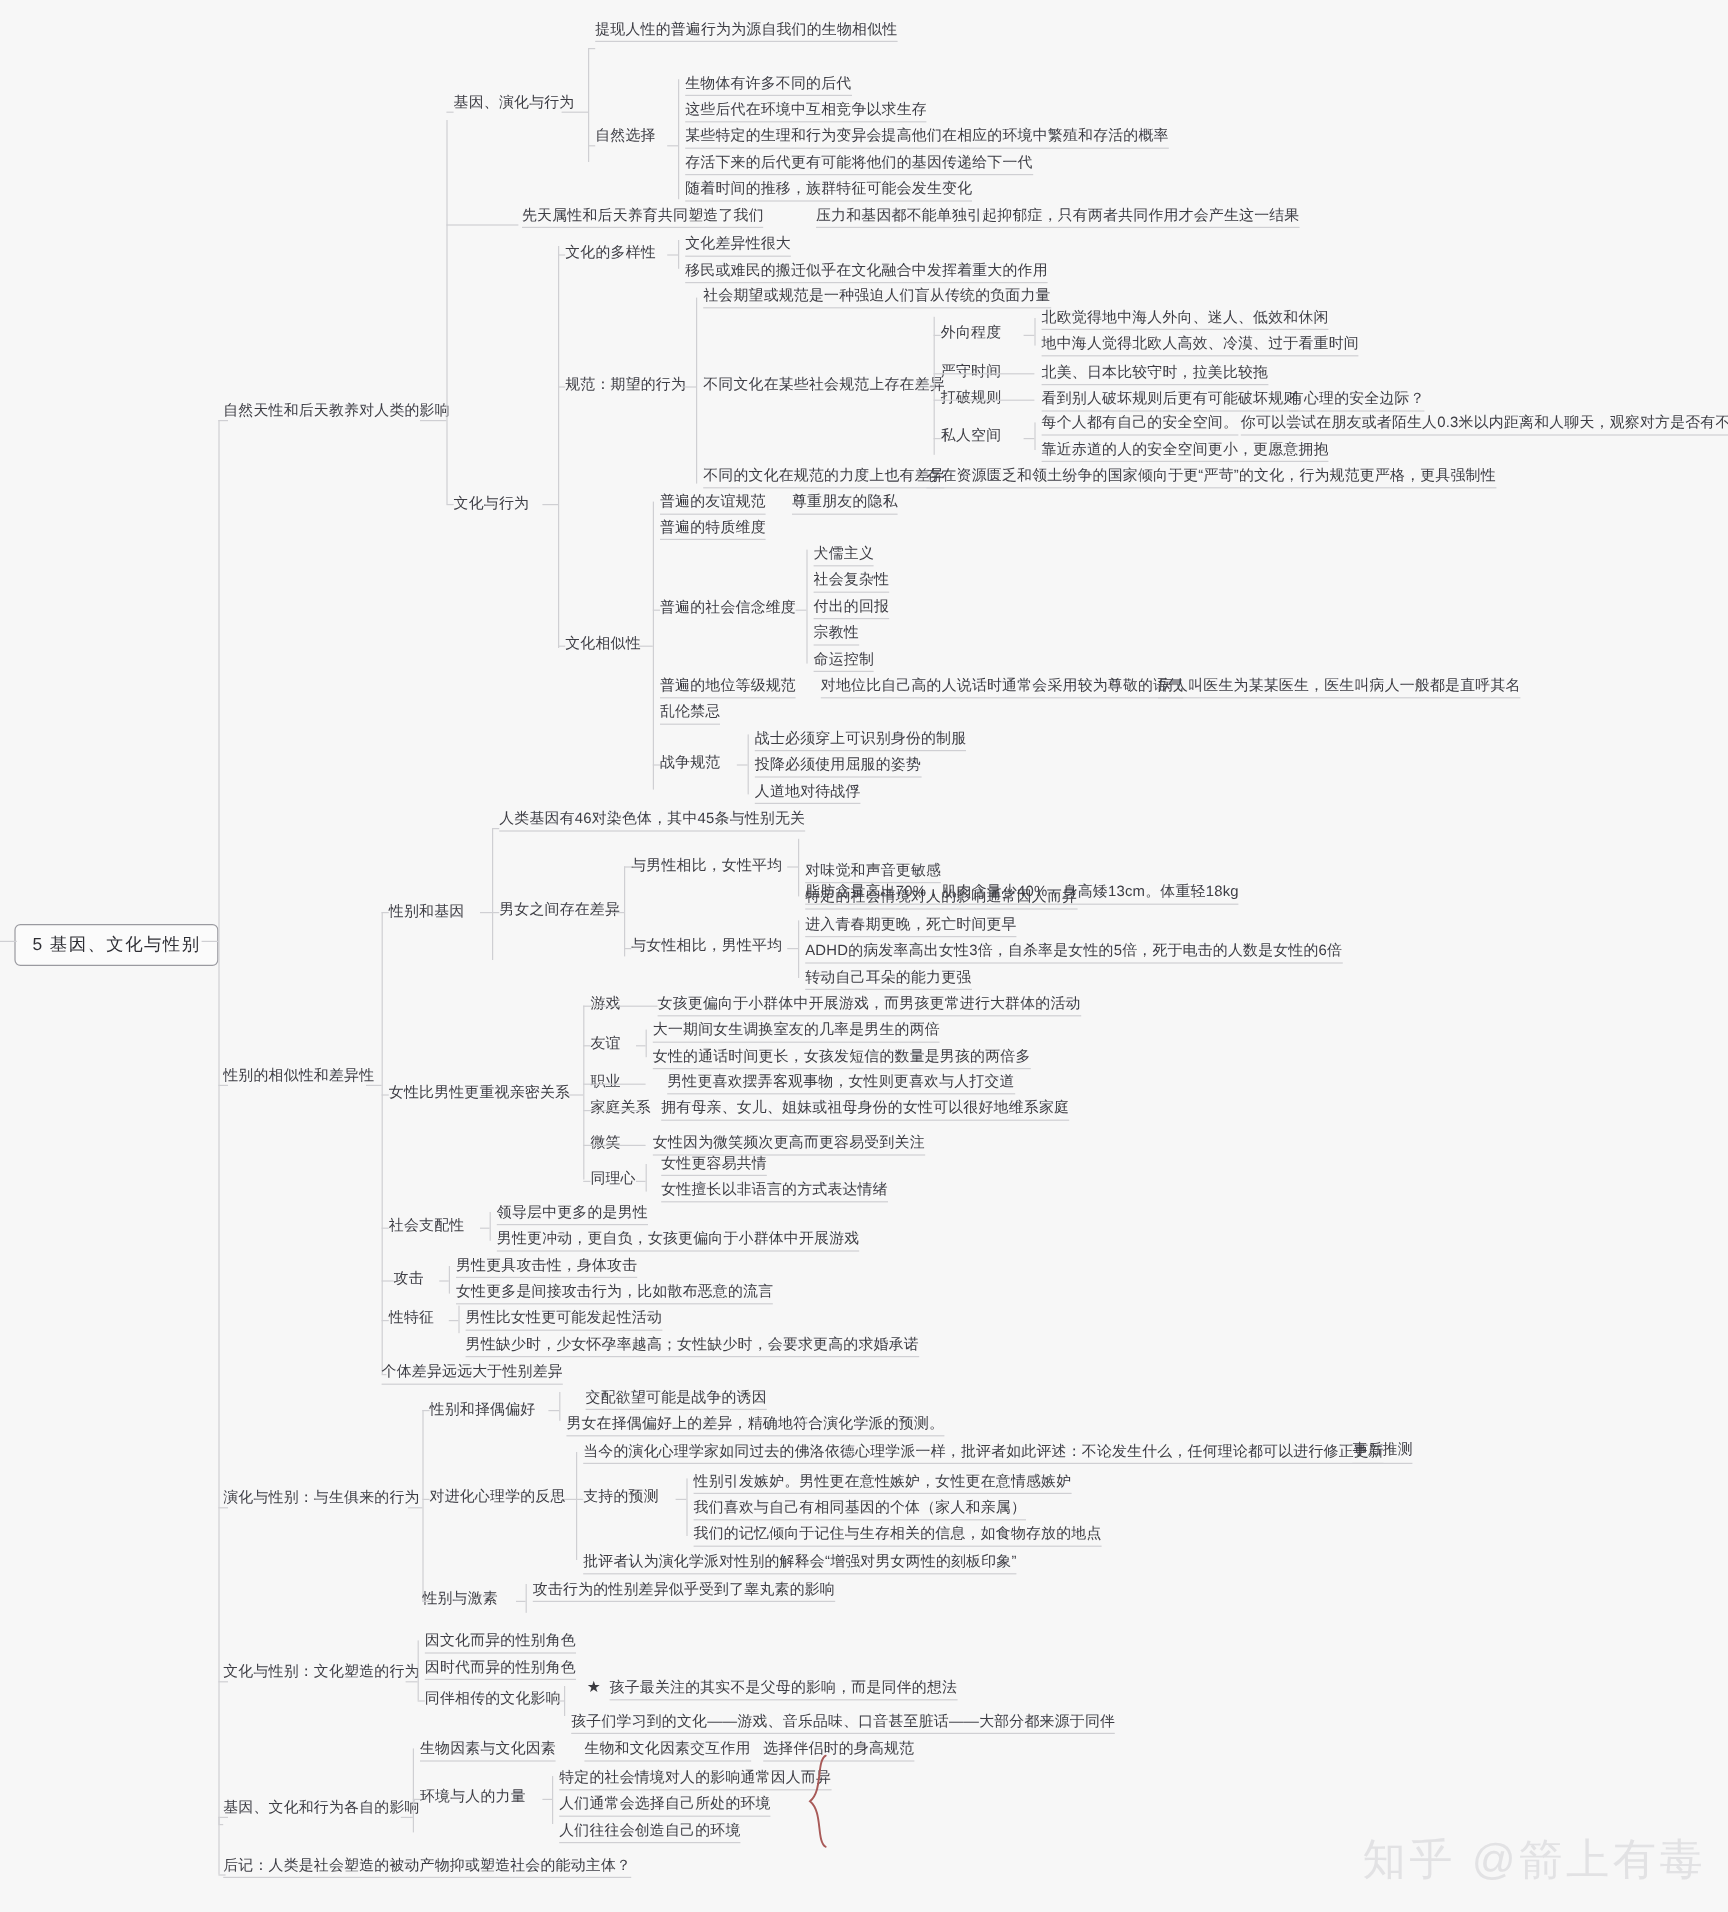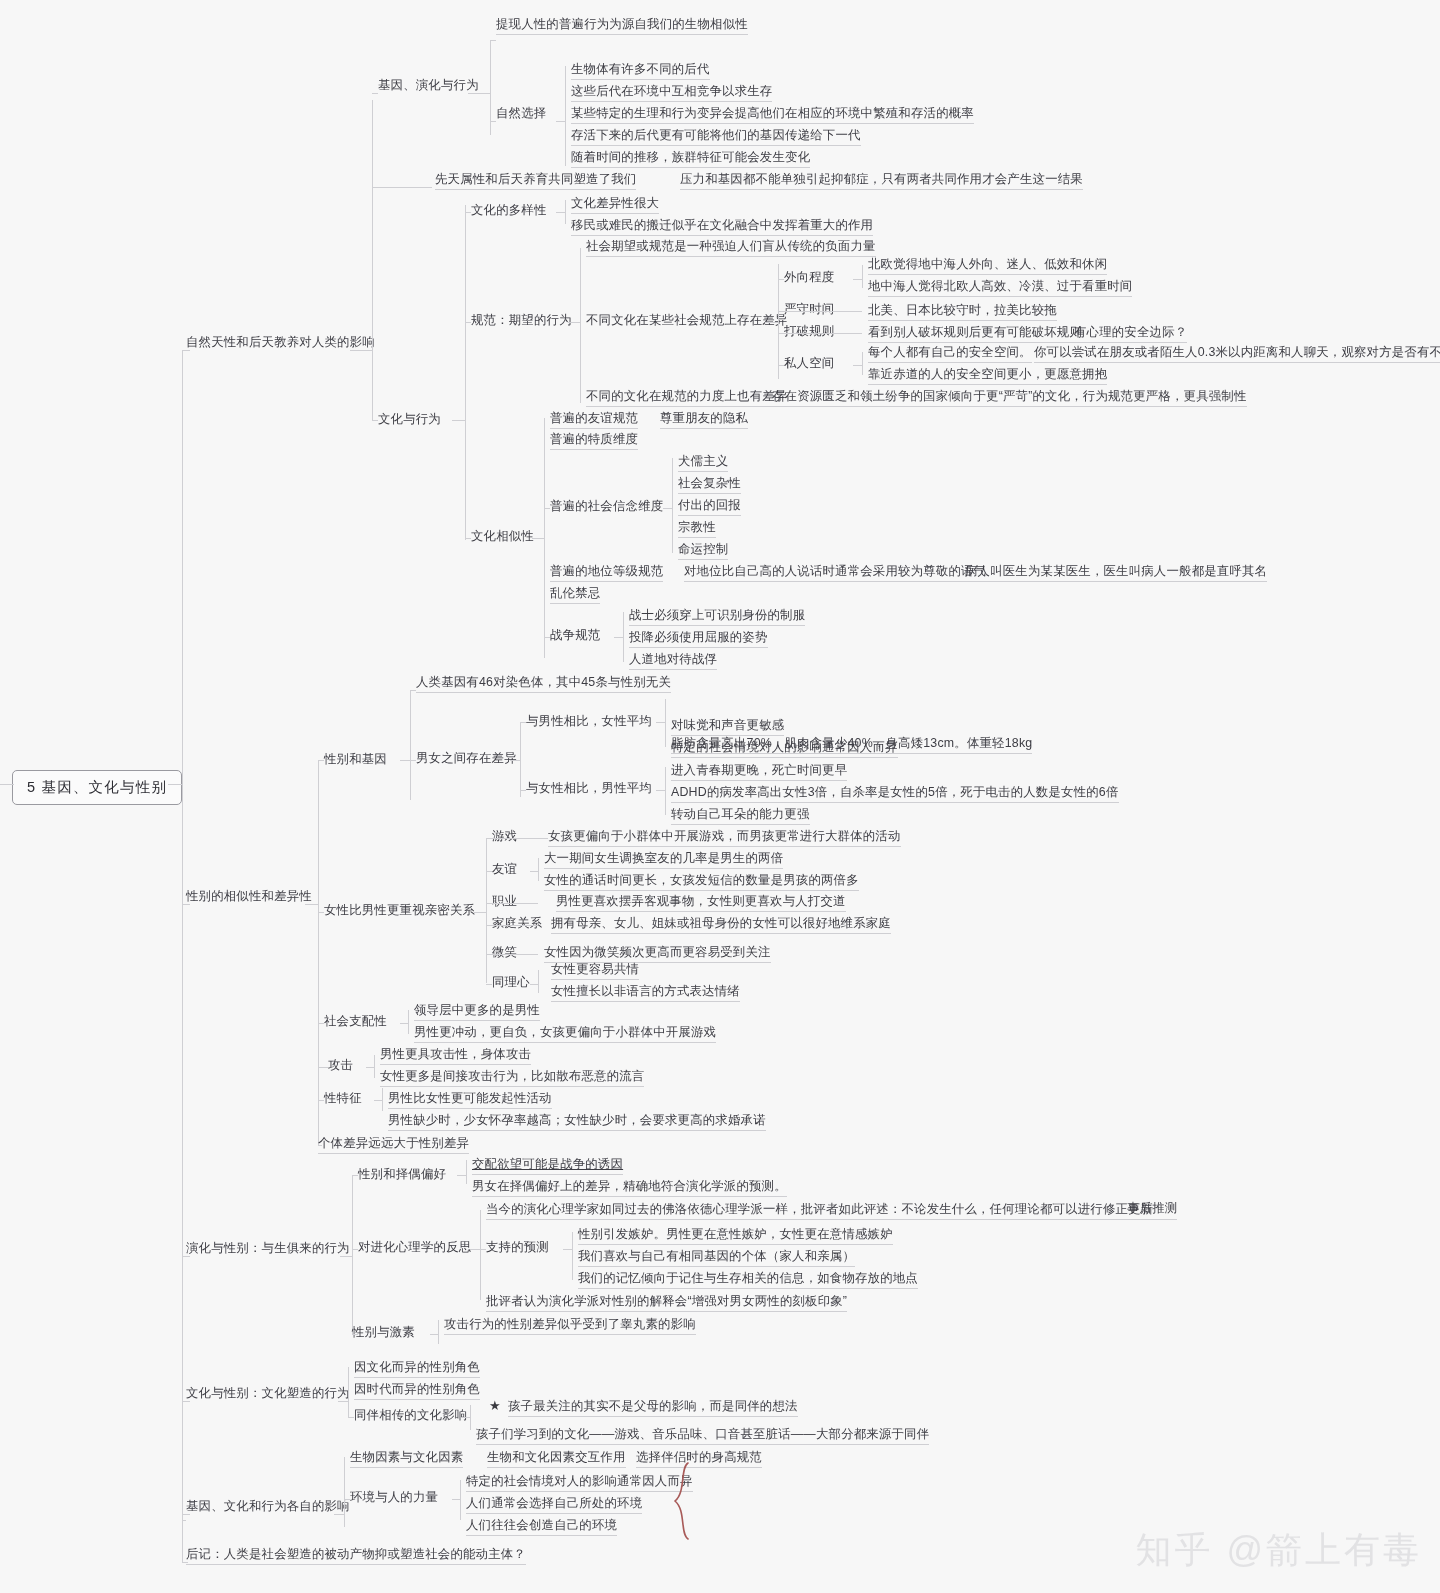--- a/index.html
+++ b/index.html
@@ -315,21 +315,21 @@
   <div class="node ul" style="left:318px;top:1136px;">个体差异远远大于性别差异</div>
   <div class="h" style="left:318px;top:1145px;width:4px;"></div>
 
   <div class="v" style="left:352px;top:1175px;height:160px;"></div>
   <div class="h" style="left:340px;top:1256px;width:12px;"></div>
 
   <div class="node" style="left:358px;top:1167px;">性别和择偶偏好</div>
   <div class="h" style="left:352px;top:1175px;width:6px;"></div>
   <div class="v" style="left:466px;top:1160px;height:24px;"></div>
   <div class="h" style="left:457px;top:1175px;width:9px;"></div>
-  <div class="node ul" style="left:472px;top:1157px;text-decoration:underline;">交配欲望可能是战争的诱因</div>
+  <div class="node ul" style="left:488px;top:1157px;">交配欲望可能是战争的诱因</div>
   <div class="node ul" style="left:472px;top:1179px;">男女在择偶偏好上的差异，精确地符合演化学派的预测。</div>
 
   <div class="node" style="left:358px;top:1240px;">对进化心理学的反思</div>
   <div class="h" style="left:352px;top:1249px;width:6px;"></div>
   <div class="v" style="left:480px;top:1210px;height:90px;"></div>
   <div class="h" style="left:470px;top:1249px;width:10px;"></div>
 
   <div class="node ul" style="left:486px;top:1202px;">当今的演化心理学家如同过去的佛洛依德心理学派一样，批评者如此评述：不论发生什么，任何理论都可以进行修正更新</div>
   <div class="node ul" style="left:1127px;top:1202px;font-family:Liberation Mono, monospace;">事后推测</div>
 

